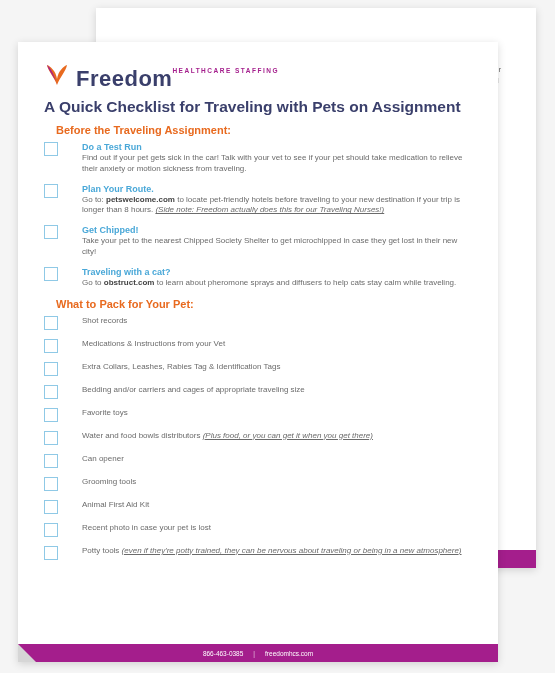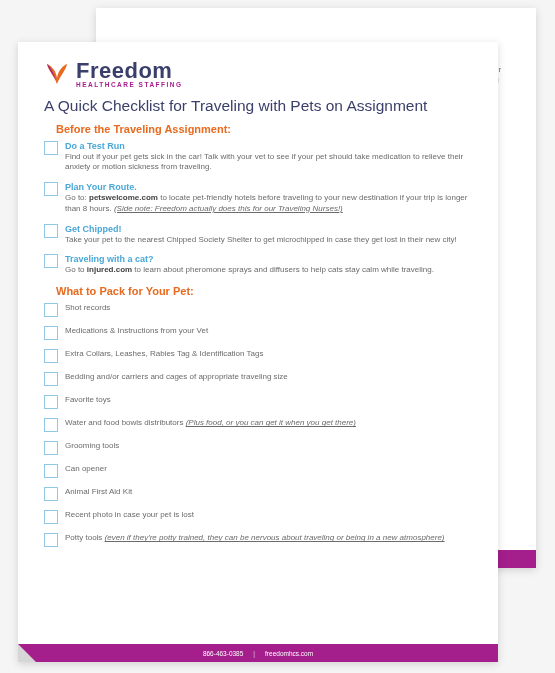--- a/index.html
+++ b/index.html
@@ -30,55 +30,55 @@
       height: 620px;
       padding: 18px 26px 40px 26px;
     }
     .logo {
       display: flex;
       align-items: center;
       gap: 6px;
       margin-bottom: 8px;
     }
     .logo-icon svg { display: block; }
-    .logo-text { display: flex; flex-direction: column; line-height: 1; }
+    .logo-text { display: flex; line-height: 1; margin-top: 8px; }
     .logo-main {
       font-size: 22px;
       font-weight: 600;
       color: #3a3f6b;
       letter-spacing: 0.5px;
     }
     .logo-sub {
       font-size: 6.5px;
       letter-spacing: 1.5px;
       color: #a41e8c;
       font-weight: 600;
     }
     .title {
       color: #3a3f6b;
       font-size: 15.5px;
-      font-weight: 400;
+      font-weight: 700;
       margin: 6px 0 8px 0;
     }
     .section-hdr {
       color: #e86a1f;
       font-size: 11px;
       font-weight: 600;
       margin: 8px 0 6px 12px;
     }
     .section-hdr-back {
       color: #e86a1f;
       font-size: 13px;
       font-weight: 600;
       margin: 16px 0 6px 30px;
     }
     .item {
       display: flex;
       align-items: flex-start;
-      gap: 7px;
+      gap: 24px;
       margin-bottom: 9px;
     }
     .checkbox {
       flex: 0 0 14px;
       height: 14px;
       border: 1.2px solid #8fc9e6;
       margin-top: 0;
     }
     .item-body { flex: 1; }
     .item-title {
@@ -178,21 +178,21 @@
         <div class="checkbox"></div>
         <div class="item-body">
           <div class="item-title">Get Chipped!</div>
           <div class="item-desc">Take your pet to the nearest Chipped Society Shelter to get microchipped in case they get lost in their new city!</div>
         </div>
       </div>
       <div class="item">
         <div class="checkbox"></div>
         <div class="item-body">
           <div class="item-title">Traveling with a cat?</div>
-          <div class="item-desc"><span>Go to </span><span class="bold">injured.com</span><span> to learn about pheromone sprays and diffusers to help cats stay calm while traveling.</span></div>
+          <div class="item-desc"><span>Go to </span><span class="bold">obstruct.com</span><span> to learn about pheromone sprays and diffusers to help cats stay calm while traveling.</span></div>
         </div>
       </div>
       <div class="section-hdr">What to Pack for Your Pet:</div>
       <div class="item">
         <div class="checkbox"></div>
         <div class="item-simple"><span>Shot records</span></div>
       </div>
       <div class="item">
         <div class="checkbox"></div>
         <div class="item-simple"><span>Medications &amp; Instructions from your Vet</span></div>
@@ -208,25 +208,25 @@
       <div class="item">
         <div class="checkbox"></div>
         <div class="item-simple"><span>Favorite toys</span></div>
       </div>
       <div class="item">
         <div class="checkbox"></div>
         <div class="item-simple"><span>Water and food bowls distributors </span><span class="ital">(Plus food, or you can get it when you get there)</span></div>
       </div>
       <div class="item">
         <div class="checkbox"></div>
+        <div class="item-simple"><span>Can opener</span></div>
+      </div>
+      <div class="item">
+        <div class="checkbox"></div>
         <div class="item-simple"><span>Grooming tools</span></div>
-      </div>
-      <div class="item">
-        <div class="checkbox"></div>
-        <div class="item-simple"><span>Can opener</span></div>
       </div>
       <div class="item">
         <div class="checkbox"></div>
         <div class="item-simple"><span>Animal First Aid Kit</span></div>
       </div>
       <div class="item">
         <div class="checkbox"></div>
         <div class="item-simple"><span>Recent photo in case your pet is lost</span></div>
       </div>
       <div class="item">

